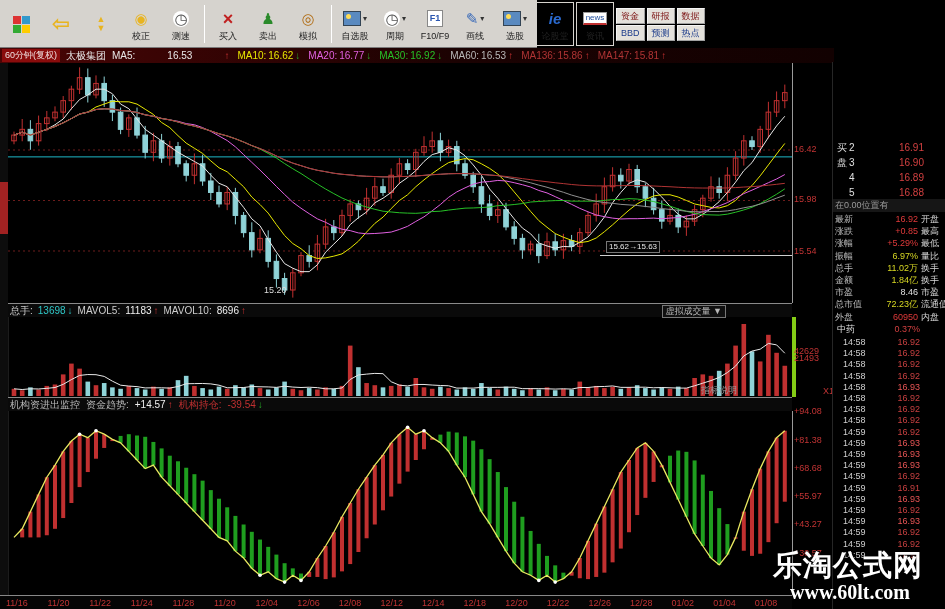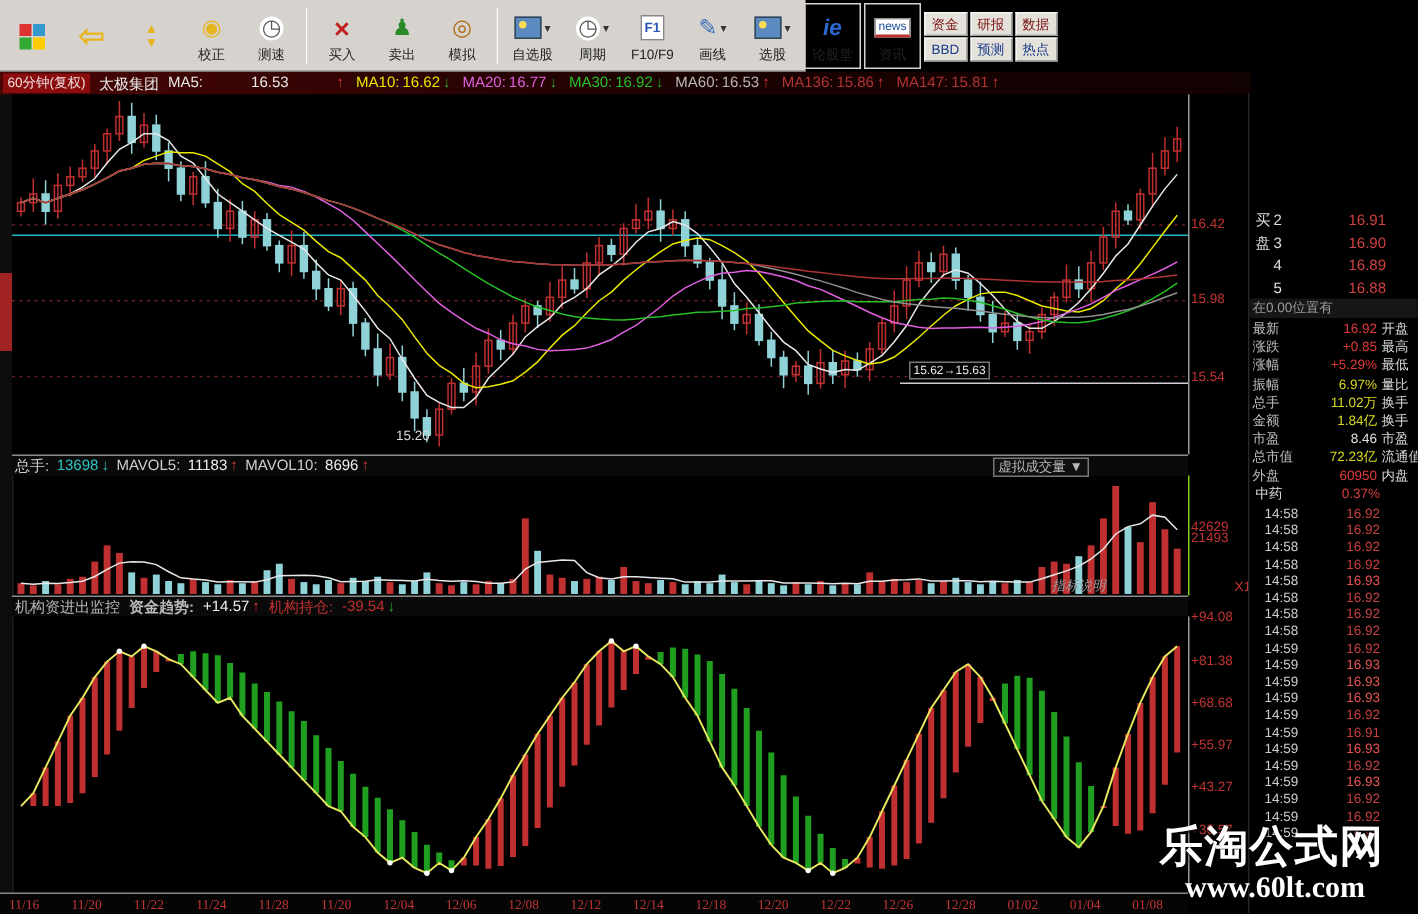--- a/index.html
+++ b/index.html
@@ -29,28 +29,28 @@
   
   .kchart{left:8px;top:63px;width:784px;height:240px;background:#000;border-right:1px solid #9a9a9a;}
   .axis-layer{left:794px;top:62px;width:40px;height:533px;}
   .axlabel{position:absolute;left:0;font-size:9px;color:#c23434;white-space:nowrap;}
   .klow-label{position:absolute;font-size:9px;color:#ddd;}
   .range-box{position:absolute;font-size:8px;color:#e8e8e8;border:1px solid #777;background:#050505;
              padding:0 2px;line-height:10px;}
   .range-line{position:absolute;height:1px;background:#cfcfcf;}
   .vol-header{left:8px;top:303px;width:784px;height:14px;border-top:1px solid #8a8a8a;background:#0a0a0a;
               display:flex;align-items:center;font-size:10px;gap:5px;padding-left:2px;box-sizing:border-box;}
-  .vol-chart{left:8px;top:317px;width:784px;height:80px;border-right:1px solid #84cc16;font-style:italic;}
+  .vol-chart{left:8px;top:317px;width:784px;height:80px;border-right:4px solid #84cc16;}
   .dropdown{position:absolute;right:66px;top:1px;border:1px solid #777;color:#b8b8b8;font-size:9px;
             line-height:11px;padding:0 3px;background:#101010;cursor:pointer;}
   .note-link{position:absolute;right:55px;bottom:0;font-size:9px;color:#9a9a9a;cursor:pointer;}
   .ind-header{left:8px;top:397px;width:784px;height:14px;border-top:1px solid #8a8a8a;background:#0a0a0a;
               display:flex;align-items:center;font-size:10px;gap:6px;padding-left:2px;box-sizing:border-box;}
   .ind-chart{left:8px;top:411px;width:784px;height:184px;border-right:1px solid #9a9a9a;}
-  .dates{left:0;top:595px;width:792px;height:14px;border-top:1px solid #888;background:#050505;font-family:Liberation Serif, serif;}
+  .dates{left:0;top:595px;width:792px;height:14px;border-top:1px solid #888;background:#050505;}
   .datelabel{position:absolute;top:2px;font-size:9px;color:#c23434;white-space:nowrap;}
   
   .qpanel{left:832px;top:62px;width:113px;height:547px;background:#000;border-left:1px solid #262626;font-size:10px;}
   .bidrow{position:absolute;left:0;width:113px;height:15px;line-height:15px;}
   .bidchar{position:absolute;left:4px;color:#d8d8d8;}
   .bidnum{position:absolute;left:16px;color:#e0e0e0;}
   .bidprice{position:absolute;right:22px;color:#d24040;}
   .statusrow{position:absolute;left:0;top:137px;width:113px;height:13px;background:#161616;color:#9a9a9a;
              font-size:9px;line-height:13px;padding-left:2px;box-sizing:border-box;white-space:nowrap;overflow:hidden;}
   .frow{position:absolute;left:0;width:113px;height:12px;line-height:12px;font-size:9px;white-space:nowrap;}
@@ -561,21 +561,21 @@
       <rect x="758.1" y="17.800000000000004" width="4.6" height="61.199999999999996" fill="#c03030"></rect>
       <rect x="766.3" y="35.800000000000004" width="4.6" height="43.199999999999996" fill="#c03030"></rect>
       <rect x="774.5" y="48.760000000000005" width="4.6" height="30.24" fill="#c03030"></rect>
       <polyline points="6,71.8 14.2,72.52 22.4,71.8 30.599999999999998,71.98 38.8,71.368 47,70.504 55.199999999999996,67.336 63.39999999999999,62.584 71.6,58.408 79.8,57.544 88,57.688 96.19999999999999,59.416 104.39999999999999,64.168 112.6,68.2 120.79999999999998,69.064 129,69.64 137.2,70.936 145.39999999999998,70.792 153.6,70.792 161.79999999999998,71.08 170,69.496 178.2,66.76 186.39999999999998,66.616 194.6,66.47200000000001 202.79999999999998,66.904 210.99999999999997,68.2 219.2,70.792 227.39999999999998,70.648 235.59999999999997,70.504 243.79999999999998,69.496 251.99999999999997,69.784 260.2,69.928 268.4,70.36 276.59999999999997,69.208 284.79999999999995,70.072 293,70.504 301.2,70.21600000000001 309.4,70.648 317.59999999999997,71.8 325.79999999999995,71.8 334,70.936 342.2,62.44 350.4,57.976 358.59999999999997,57.112 366.79999999999995,56.392 374.99999999999994,56.68 383.2,64.744 391.4,68.2 399.59999999999997,68.92 407.79999999999995,67.48 415.99999999999994,67.48 424.2,68.056 432.4,68.488 440.59999999999997,68.776 448.79999999999995,71.08 456.99999999999994,71.08 465.19999999999993,71.08 473.4,70.36 481.59999999999997,70.36 489.79999999999995,70.36 497.99999999999994,70.21600000000001 506.19999999999993,70.21600000000001 514.4,71.656 522.5999999999999,71.656 530.8,71.656 539,71.8 547.1999999999999,72.088 555.4,71.8 563.5999999999999,72.088 571.8,70.504 580,70.504 588.1999999999999,69.64 596.4,69.496 604.5999999999999,68.92 612.8,70.36 621,70.36 629.1999999999999,70.21600000000001 637.4,70.21600000000001 645.5999999999999,70.792 653.8,70.504 662,70.792 670.1999999999999,71.08 678.4,71.08 686.5999999999999,68.776 694.8,66.184 702.9999999999999,63.592 711.1999999999999,60.424 719.4,55.528 727.5999999999999,49.048 735.8,38.968 743.9999999999999,34.072 752.1999999999999,32.2 760.4,26.440000000000005 768.5999999999999,27.880000000000003 776.8,36.232" fill="none" stroke="#e8e8e8" stroke-width="1"></polyline>
     </svg>
   <div class="note-link">指标说明</div>
 </div>
 
 <div class="abs ind-header">
   <span style="color:#b8b8b8;">机构资进出监控</span>
-  <span style="color:#b8b8b8;font-weight:bold;">资金趋势:</span>
+  <span style="color:#b8b8b8;">资金趋势:</span>
   <span style="color:#f0f0f0;">+14.57</span>
   <span style="color:#d23434;margin-left:-4px;">↑</span>
   <span style="color:#c03030;">机构持仓:</span>
   <span style="color:#c03030;">-39.54</span>
   <span style="color:#27a827;margin-left:-4px;">↓</span>
 </div>
 
 <div class="abs ind-chart">
   <svg id="isvg" width="784" height="184">
       <line x1="6" x2="6" y1="126.39999999999999" y2="126.39999999999999" stroke="#1f9e1f" stroke-width="4"></line>

